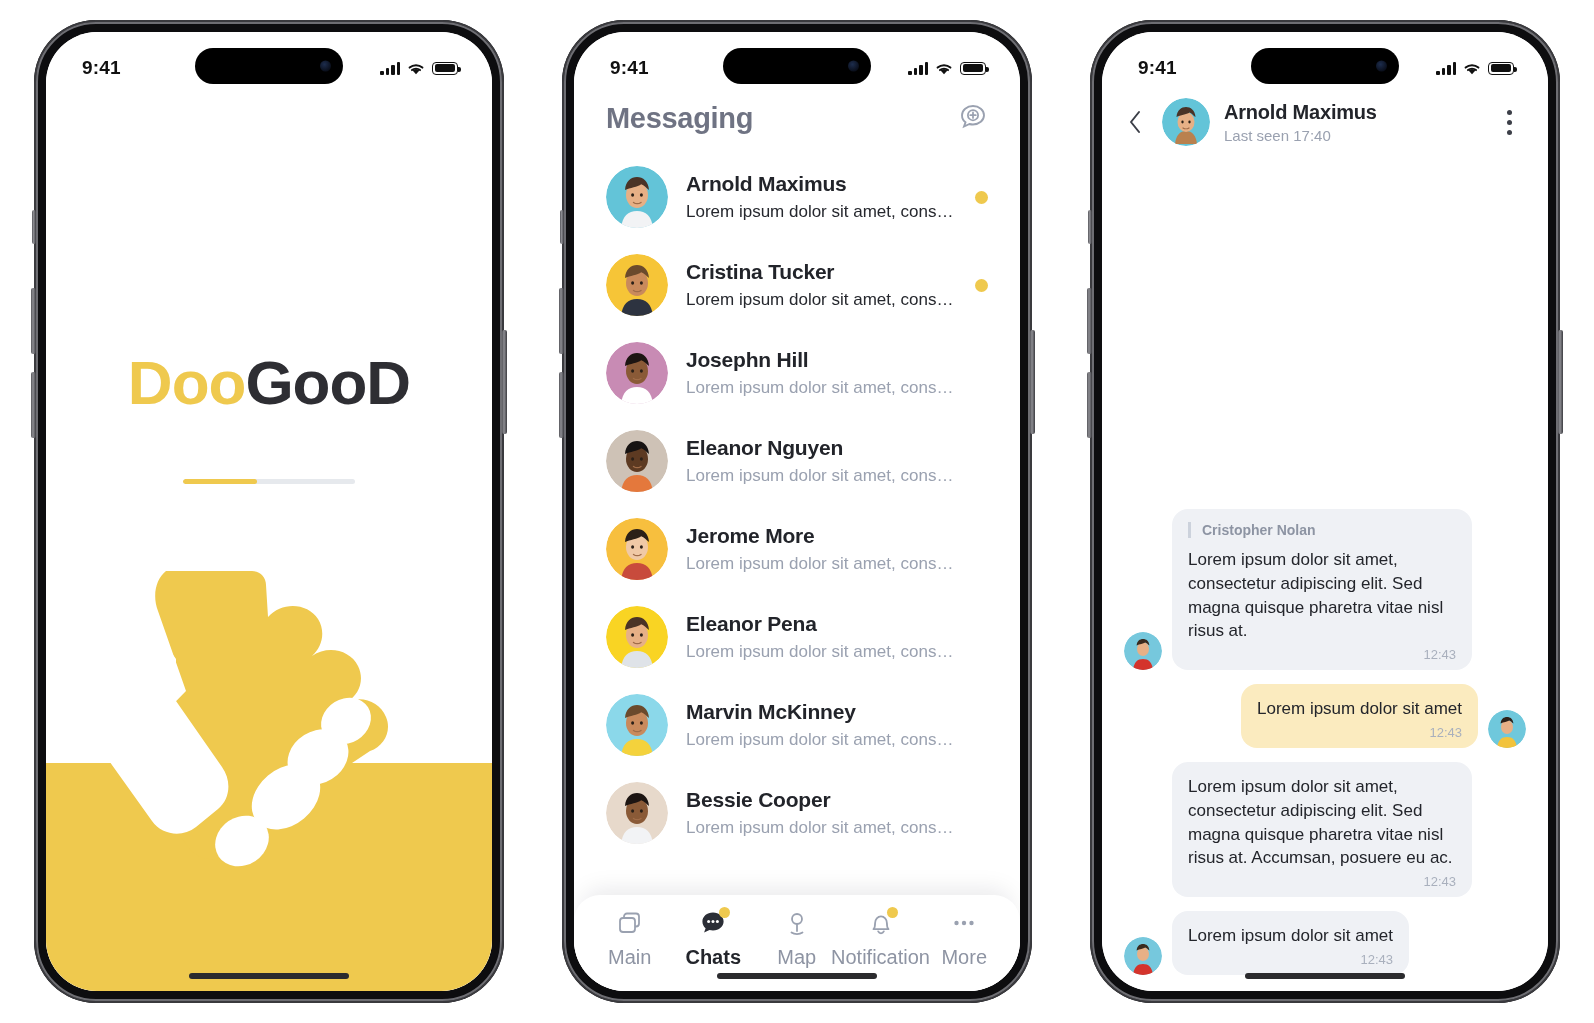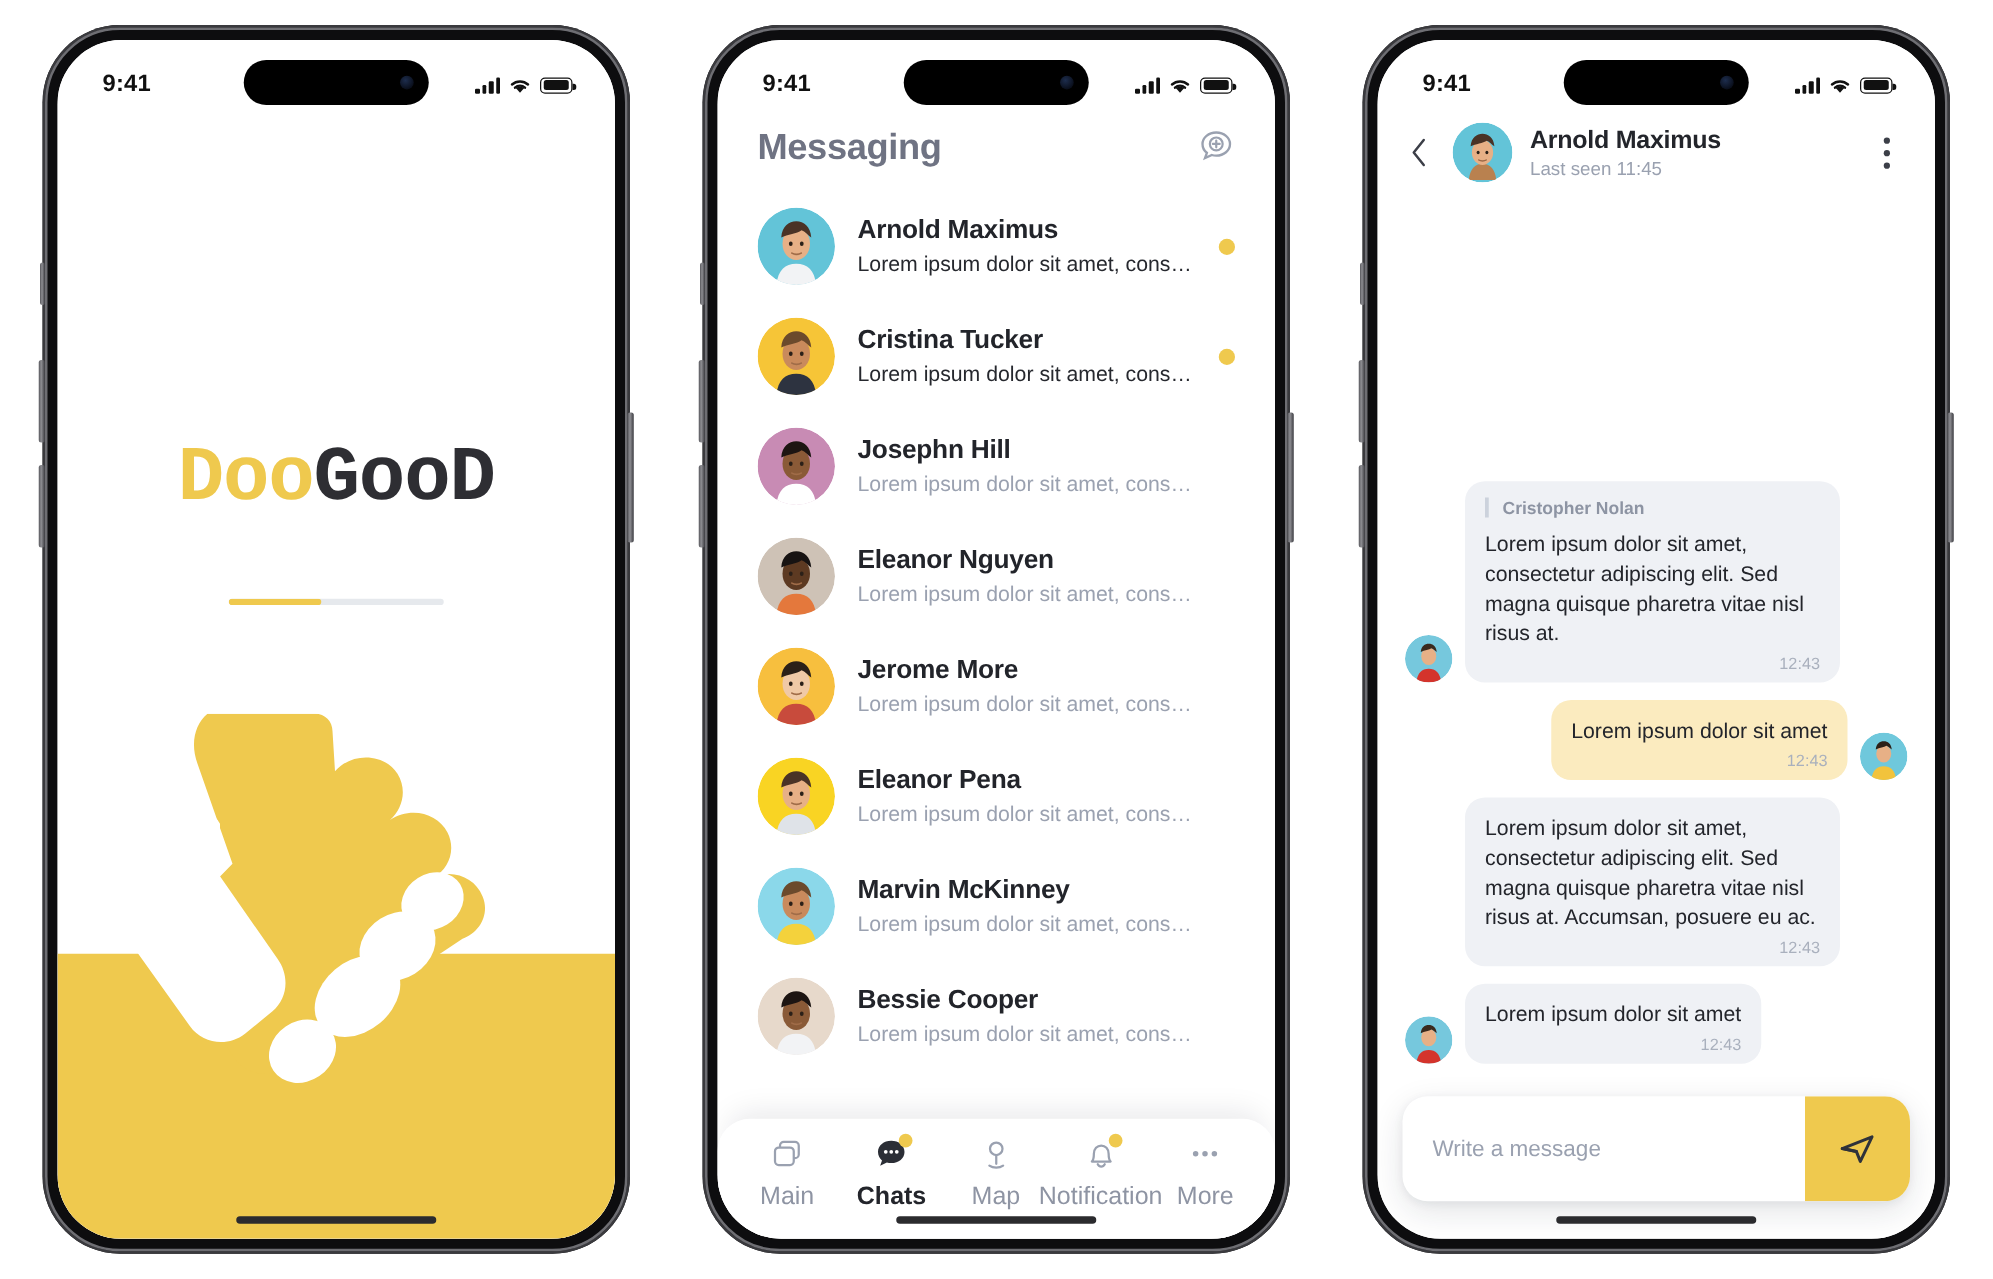--- a/index.html
+++ b/index.html
@@ -73,21 +73,21 @@
   .batt::after { content:""; position:absolute; right:-3.6px; top:4px; width:2.4px; height:5px; background:#111; border-radius:0 2px 2px 0; }
   .batt i { display:block; width: 100%; height: 100%; background: #111; border-radius: 2px; }
 
   
   .home-ind {
     position: absolute; bottom: 12px; left: 50%; transform: translateX(-50%);
     width: 160px; height: 6px; background: #2b2b2e; border-radius: 4px; z-index: 36;
   }
 
   
-  .splash { position:absolute; inset:0; background:#fff;font-family:Liberation Mono, monospace; }
+  .splash { position:absolute; inset:0; background:#fff; }
   .splash .block {
     position:absolute; left:0; right:0; bottom:0; height:228px; background: var(--yellow);
   }
   .logo-wrap { position:absolute; top:320px; left:0; right:0; text-align:center; }
   .logo { font-size: 62px; font-weight: 700; letter-spacing: -1px; line-height: 1; }
   .logo .a { color: var(--yellow); }
   .logo .b { color: #2e2e33; }
   .progress {
     position:absolute; top:447px; left:50%; transform:translateX(-50%);
     width: 172px; height: 5px; background: #e6e9ed; border-radius: 4px; overflow:hidden;
@@ -474,21 +474,21 @@
               <path d="M13 46c1-9 5-13 11-13s10 4 11 13z" fill="#b9814f"></path>
               <ellipse cx="24" cy="24" rx="8.5" ry="10" fill="#e7b086"></ellipse>
               <path d="M14.5 19c.5-7 5-10 9.5-10s9 3 9.5 10c-2-1-4-4-6-4.5-3 2-9 2.5-13 4.5z" fill="#4a3326"></path>
               <ellipse cx="20.5" cy="24" rx="1.2" ry="1.4" fill="#2b2018"></ellipse>
               <ellipse cx="27.5" cy="24" rx="1.2" ry="1.4" fill="#2b2018"></ellipse>
               <path d="M21 30c1.5 1 4.5 1 6 0" stroke="#9d6a46" stroke-width="1.2" fill="none" stroke-linecap="round"></path>
             </svg>
           </div>
           <div class="conv-meta">
             <div class="conv-name">Arnold Maximus</div>
-            <div class="conv-sub">Last seen 11:45</div>
+            <div class="conv-sub">Last seen 17:40</div>
           </div>
           <div class="kebab">
               <i></i>
               <i></i>
               <i></i>
             </div>
         </div>
 
         <div class="thread">
             <div class="row in">
@@ -540,29 +540,20 @@
                   <path d="M12.6 13.5c.4-4.5 3.2-6.5 6.4-6.5s6 2 6.4 6.5c-1.3-.9-2.7-2.6-4.2-3-1.9 1.2-5.6 1.5-8.6 3z" fill="#3a2a1e"></path>
                 </svg></div>
               <div class="bubble in">
 
        <div class="m-text">Lorem ipsum dolor sit amet</div>
        <div class="m-time">12:43</div>
      </div>
             </div>
           </div>
 
-        <div class="composer">
-          <input type="text" placeholder="Write a message" style="">
-          <div class="send">
-            <svg width="34" height="34" viewBox="0 0 24 24">
-              <path d="M3.4 11.9 L20.2 5.3 L13.6 19.1 L11.4 13.6 Z" fill="none" stroke="#2f323a" stroke-width="1.7" stroke-linejoin="round"></path>
-              <path d="M11.4 13.6 L3.4 11.9" fill="none" stroke="#2f323a" stroke-width="1.7" stroke-linecap="round"></path>
-            </svg>
-          </div>
-        </div>
       </div>
 
       <div class="statusbar">
         <div class="status-time">9:41</div>
         <div class="status-right">
           <div class="sig">
               <i></i>
               <i></i>
               <i></i>
               <i></i>

